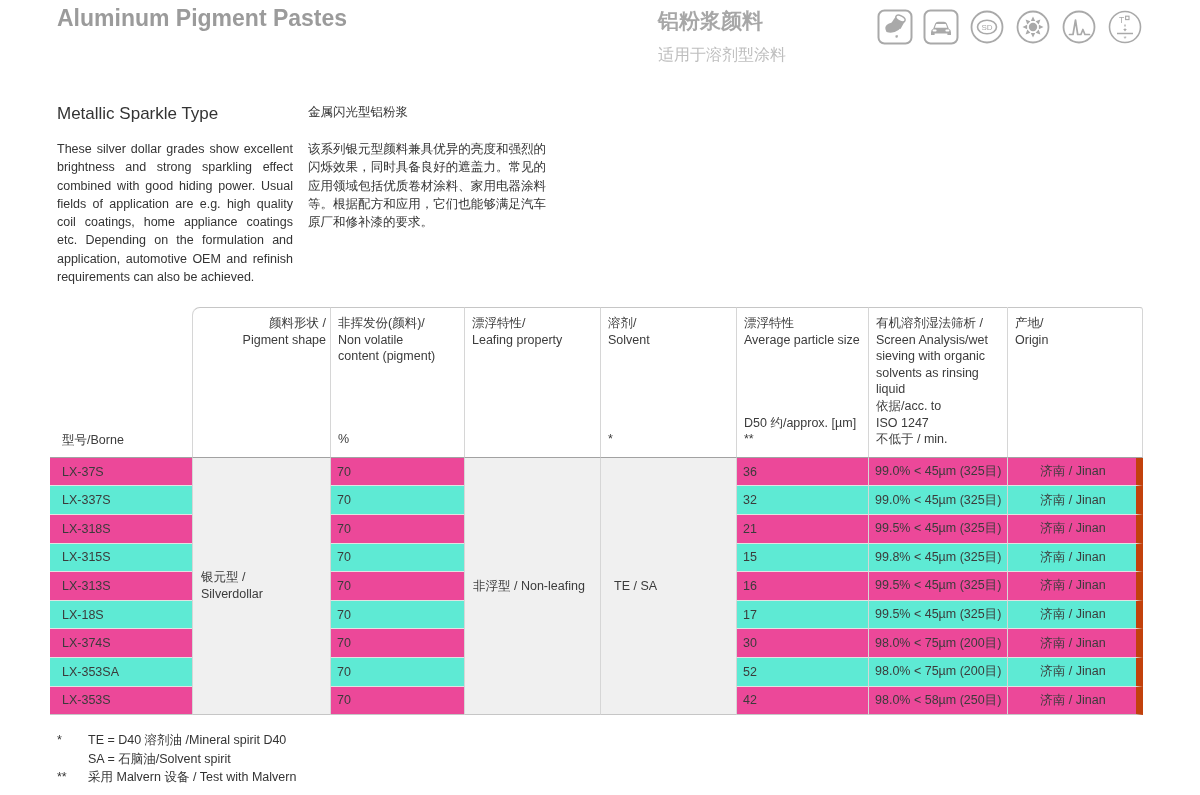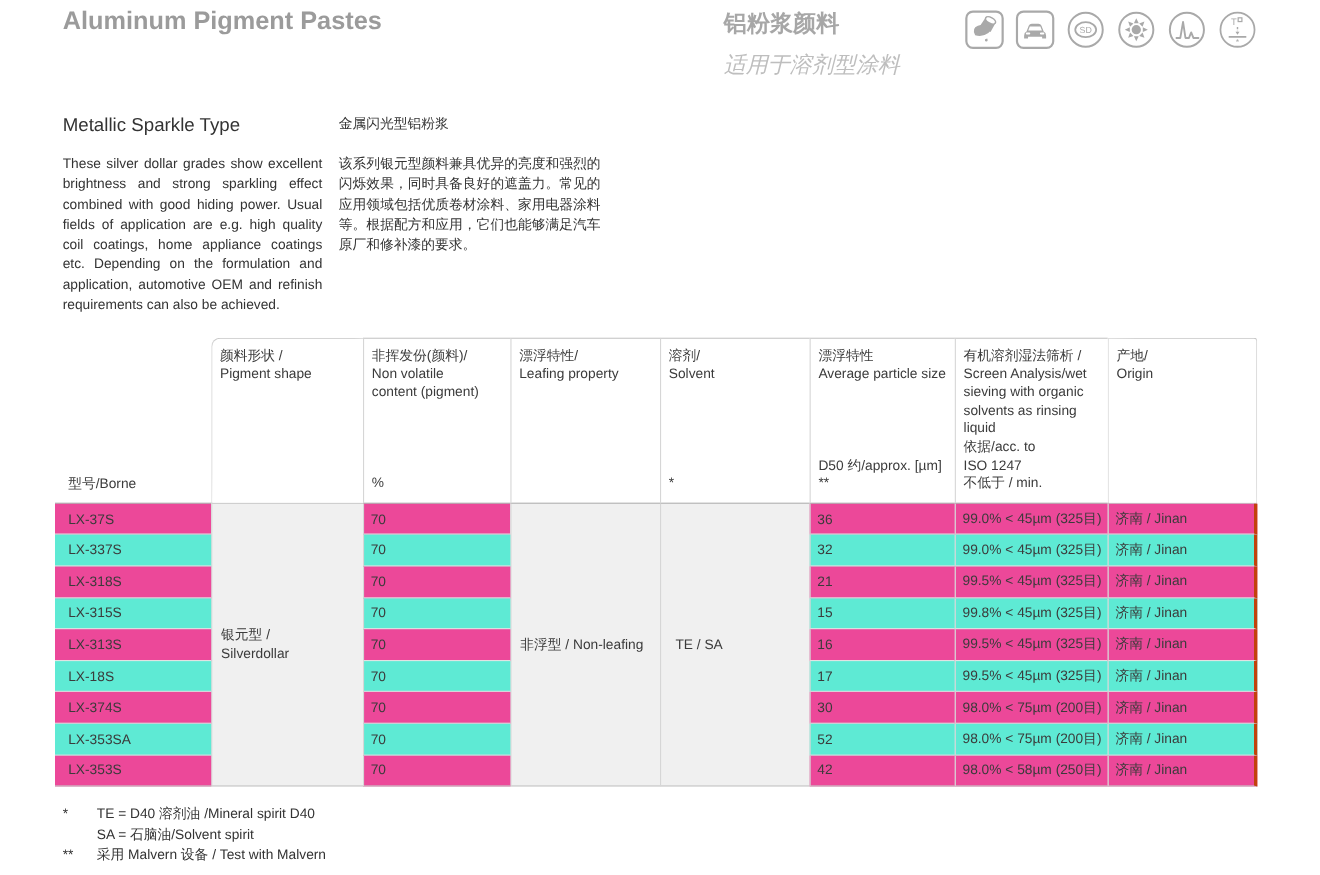--- a/index.html
+++ b/index.html
@@ -6,21 +6,21 @@
   html,body { background:#ffffff; }
   .page {
     position:relative; width:1200px; height:795px; background:#ffffff;
     font-family:"Liberation Sans","DejaVu Sans",sans-serif; color:#3b3b3b;
     overflow:hidden;
   }
   
   .title-en  { position:absolute; left:57px; top:5px;  font-size:23px; font-weight:700; color:#9b9b9b; }
   .subtitle-en{position:absolute; left:57px; top:43px; font-size:22px; font-weight:400; color:#b4b4b4; }
   .title-zh  { position:absolute; left:658px; top:7px;  font-size:21px; font-weight:700; color:#a7a7a7; }
-  .subtitle-zh{position:absolute; left:658px; top:45px; font-size:20px; font-weight:400; color:#bebebe;font-style:italic; }
+  .subtitle-zh{position:absolute; left:658px; top:45px; font-size:16px; font-weight:400; color:#bebebe; }
   .icon-row { position:absolute; left:877px; top:9px; display:flex; gap:10px; }
   .icon-row svg { display:block; }
   
   .heading-en { position:absolute; left:57px;  top:104px; font-size:17px; color:#333; }
   .heading-zh { position:absolute; left:308px; top:104px; font-size:12.5px; color:#333; }
   .body-en {
     position:absolute; left:57px; top:140px; width:236px;
     font-size:12.5px; line-height:18.3px; text-align:justify; color:#333;
   }
   .body-zh {
@@ -30,29 +30,29 @@
   
   .tbl-wrap { position:absolute; left:50px; top:307px; }
   table { border-collapse:separate; border-spacing:0; table-layout:fixed; width:1093px;
           font-size:12.5px; color:#3b3b3b; }
   th { font-weight:400; text-align:left; vertical-align:top; height:148px; padding:0;
        border-bottom:1px solid #a2a2a2; }
   th .hc { height:100%; display:flex; flex-direction:column; justify-content:space-between;
            padding:7px 4px 9px 7px; line-height:16.6px; }
   th.htype .hc { justify-content:flex-end; padding-left:12px; padding-bottom:8px; }
   th.hb   { border-top:1px solid #c6c6c6; border-left:1px solid #d6d6d6; }
-  th.hfirst { border-top-left-radius:8px; }
+  th.hfirst { border-top-left-radius:8px;text-align:right; }
   th.hlast  { border-right:1px solid #d6d6d6; border-top-right-radius:3px; }
   td { height:28.6px; padding:0 4px 0 6px; vertical-align:middle; }
   td.g { background:#ec4899; border-bottom:1px solid #e2e2e2; }
   td.w { background:#5eead4; border-bottom:1px solid #e2e2e2; }
   td.c-type { padding-left:12px; }
   td.c-shape, td.c-nvc, td.c-leaf, td.c-solv, td.c-d50, td.c-screen, td.c-origin
        { border-left:1px solid #d6d6d6; }
-  td.c-origin { border-right:3px solid #c2410c; }
+  td.c-origin { border-right:7px solid #c2410c;text-align:center; }
   td.merged { background:#f0f0f0; vertical-align:middle; line-height:16.5px;
               border-bottom:1px solid #c6c6c6; padding-left:8px; }
   td.c-solv { padding-left:13px; }
   tr.last td { border-bottom:1px solid #c6c6c6; }
   
   .footnotes { position:absolute; left:57px; top:731px; font-size:12.5px; line-height:18.6px; color:#333; }
   .fn-row { display:flex; }
   .fn-marker { width:31px; flex:none; }
 </style>
 </head>

